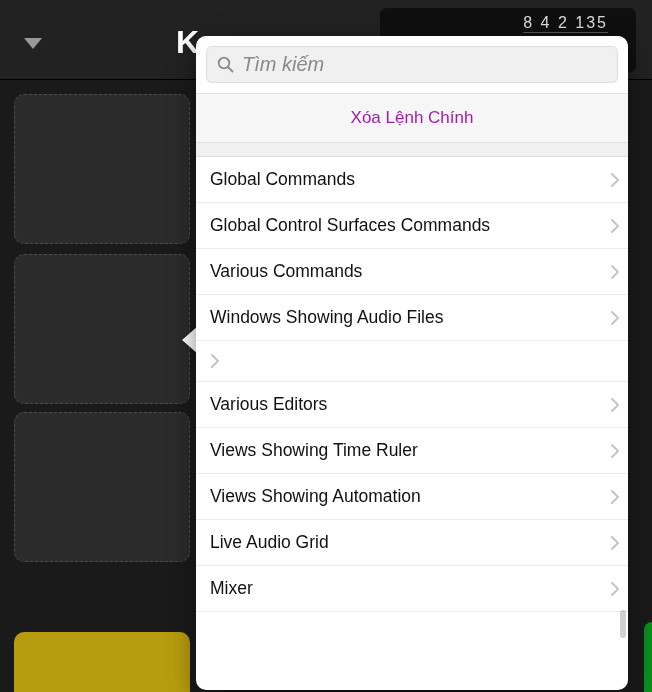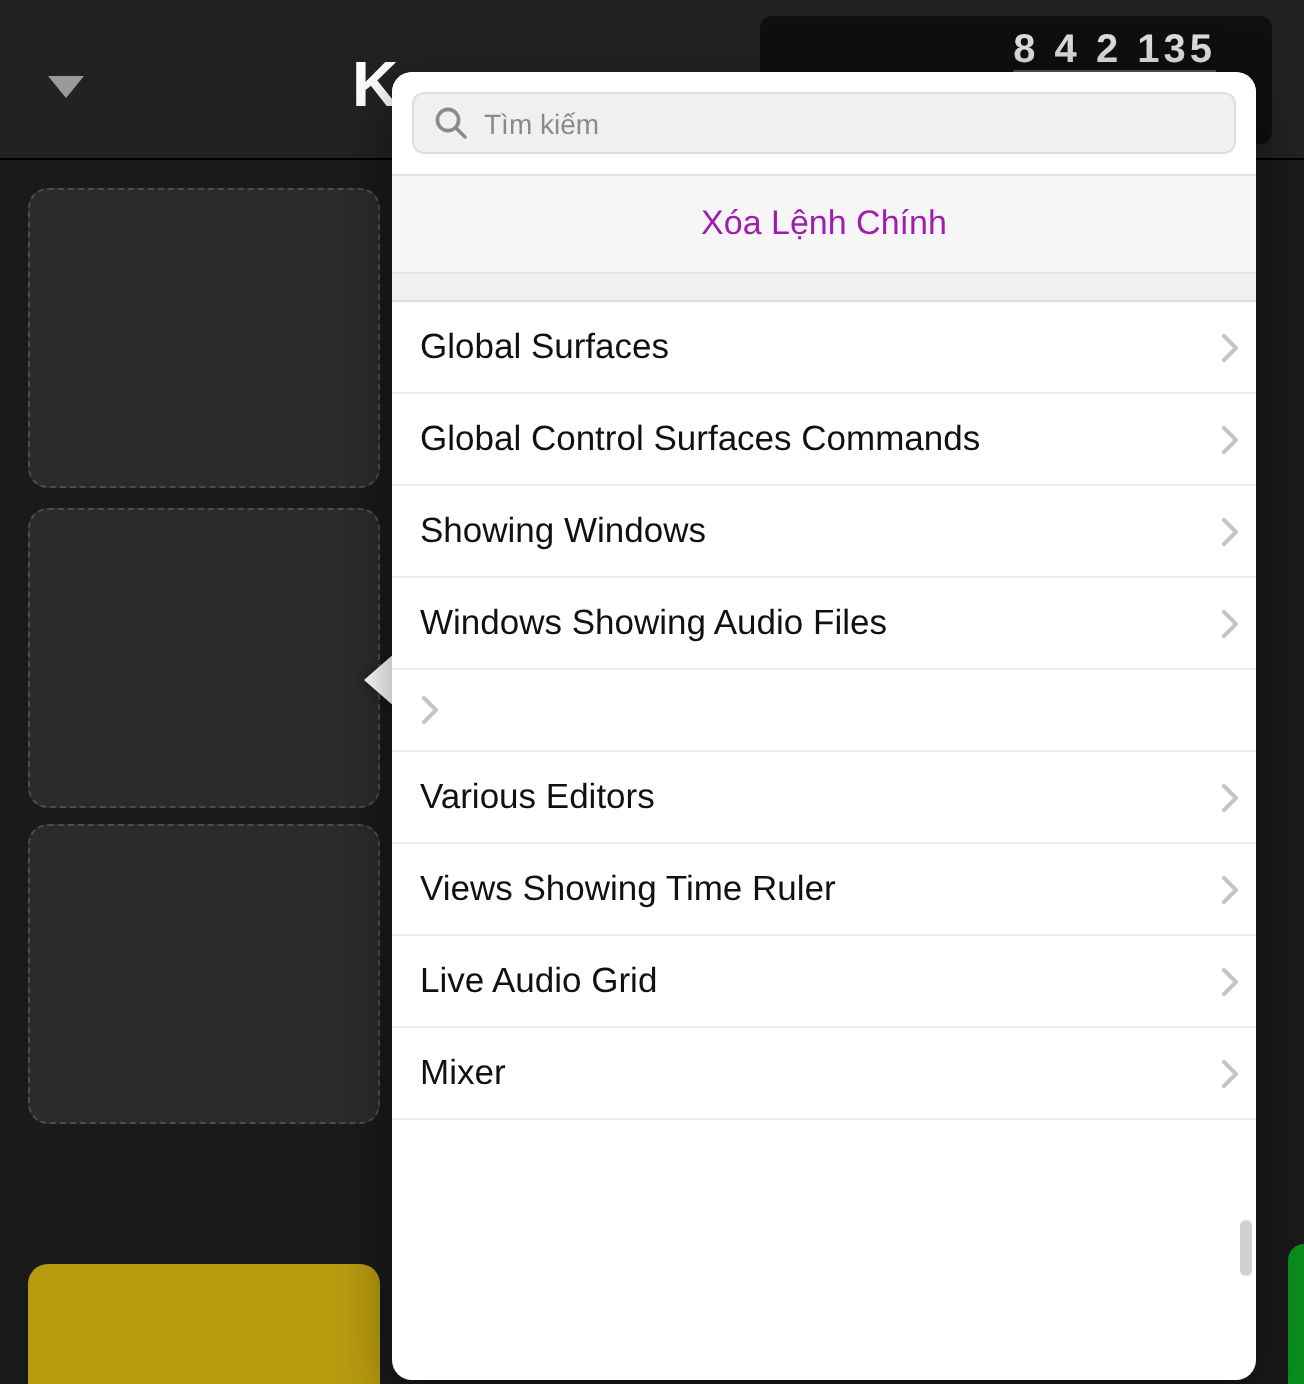--- a/index.html
+++ b/index.html
@@ -30,22 +30,22 @@
       width: 256px;
       height: 64px;
       background: #0f0f0f;
       border-radius: 6px;
     }
     .counter {
       position: absolute;
       right: 44px;
       top: 14px;
       color: #ddd;
-      font-size: 20px;
-      font-weight: 700;
+      font-size: 16px;
+      font-weight: 400;
       letter-spacing: 2px;
       text-decoration: underline;
       text-decoration-thickness: 1px;
       text-underline-offset: 4px;
       text-decoration-color: #555;
     }
     .app-k {
       position: absolute;
       left: 176px;
       top: 24px;
@@ -119,23 +119,24 @@
       background: rgba(0,0,0,.06);
       border: 1px solid rgba(0,0,0,.08);
       border-radius: 6px;
       padding: 6px 10px;
       color: #8a8a8e;
     }
     .search-input {
       border: none;
       outline: none;
       background: transparent;
-      font-size: 14px;
+      font-size: 20px;
       color: #0f766e;
       flex: 1;
+      font-style: italic;
     }
     .search-input::placeholder { color: #8a8a8e; }
     .section-heading {
       background: #f6f6f7;
       border-top: 1px solid rgba(0,0,0,.08);
       border-bottom: 1px solid rgba(0,0,0,.08);
       text-align: center;
       color: #a21caf;
       font-size: 17px;
       padding: 14px 0;
@@ -206,37 +207,37 @@
       </span>
       <input class="search-input" placeholder="Tìm kiếm" style="">
     </div>
   </div>
 
   <div class="section-heading">Xóa Lệnh Chính</div>
   <div class="section-gap"></div>
 
   <div class="list">
     <div class="row">
-      <span>Global Surfaces</span>
+      <span>Global Commands</span>
       <span class="chev">
           <svg width="10" height="16" viewBox="0 0 10 16">
             <polyline points="2,2 8,8 2,14" fill="none" stroke="currentColor" stroke-width="2" stroke-linecap="round" stroke-linejoin="round"></polyline>
           </svg>
         </span>
     </div>
     <div class="row">
       <span>Global Control Surfaces Commands</span>
       <span class="chev">
           <svg width="10" height="16" viewBox="0 0 10 16">
             <polyline points="2,2 8,8 2,14" fill="none" stroke="currentColor" stroke-width="2" stroke-linecap="round" stroke-linejoin="round"></polyline>
           </svg>
         </span>
     </div>
     <div class="row">
-      <span>Showing Windows</span>
+      <span>Various Commands</span>
       <span class="chev">
           <svg width="10" height="16" viewBox="0 0 10 16">
             <polyline points="2,2 8,8 2,14" fill="none" stroke="currentColor" stroke-width="2" stroke-linecap="round" stroke-linejoin="round"></polyline>
           </svg>
         </span>
     </div>
     <div class="row">
       <span>Windows Showing Audio Files</span>
       <span class="chev">
           <svg width="10" height="16" viewBox="0 0 10 16">
@@ -254,20 +255,28 @@
     <div class="row">
       <span>Various Editors</span>
       <span class="chev">
           <svg width="10" height="16" viewBox="0 0 10 16">
             <polyline points="2,2 8,8 2,14" fill="none" stroke="currentColor" stroke-width="2" stroke-linecap="round" stroke-linejoin="round"></polyline>
           </svg>
         </span>
     </div>
     <div class="row">
       <span>Views Showing Time Ruler</span>
+      <span class="chev">
+          <svg width="10" height="16" viewBox="0 0 10 16">
+            <polyline points="2,2 8,8 2,14" fill="none" stroke="currentColor" stroke-width="2" stroke-linecap="round" stroke-linejoin="round"></polyline>
+          </svg>
+        </span>
+    </div>
+    <div class="row">
+      <span>Views Showing Automation</span>
       <span class="chev">
           <svg width="10" height="16" viewBox="0 0 10 16">
             <polyline points="2,2 8,8 2,14" fill="none" stroke="currentColor" stroke-width="2" stroke-linecap="round" stroke-linejoin="round"></polyline>
           </svg>
         </span>
     </div>
     <div class="row">
       <span>Live Audio Grid</span>
       <span class="chev">
           <svg width="10" height="16" viewBox="0 0 10 16">

